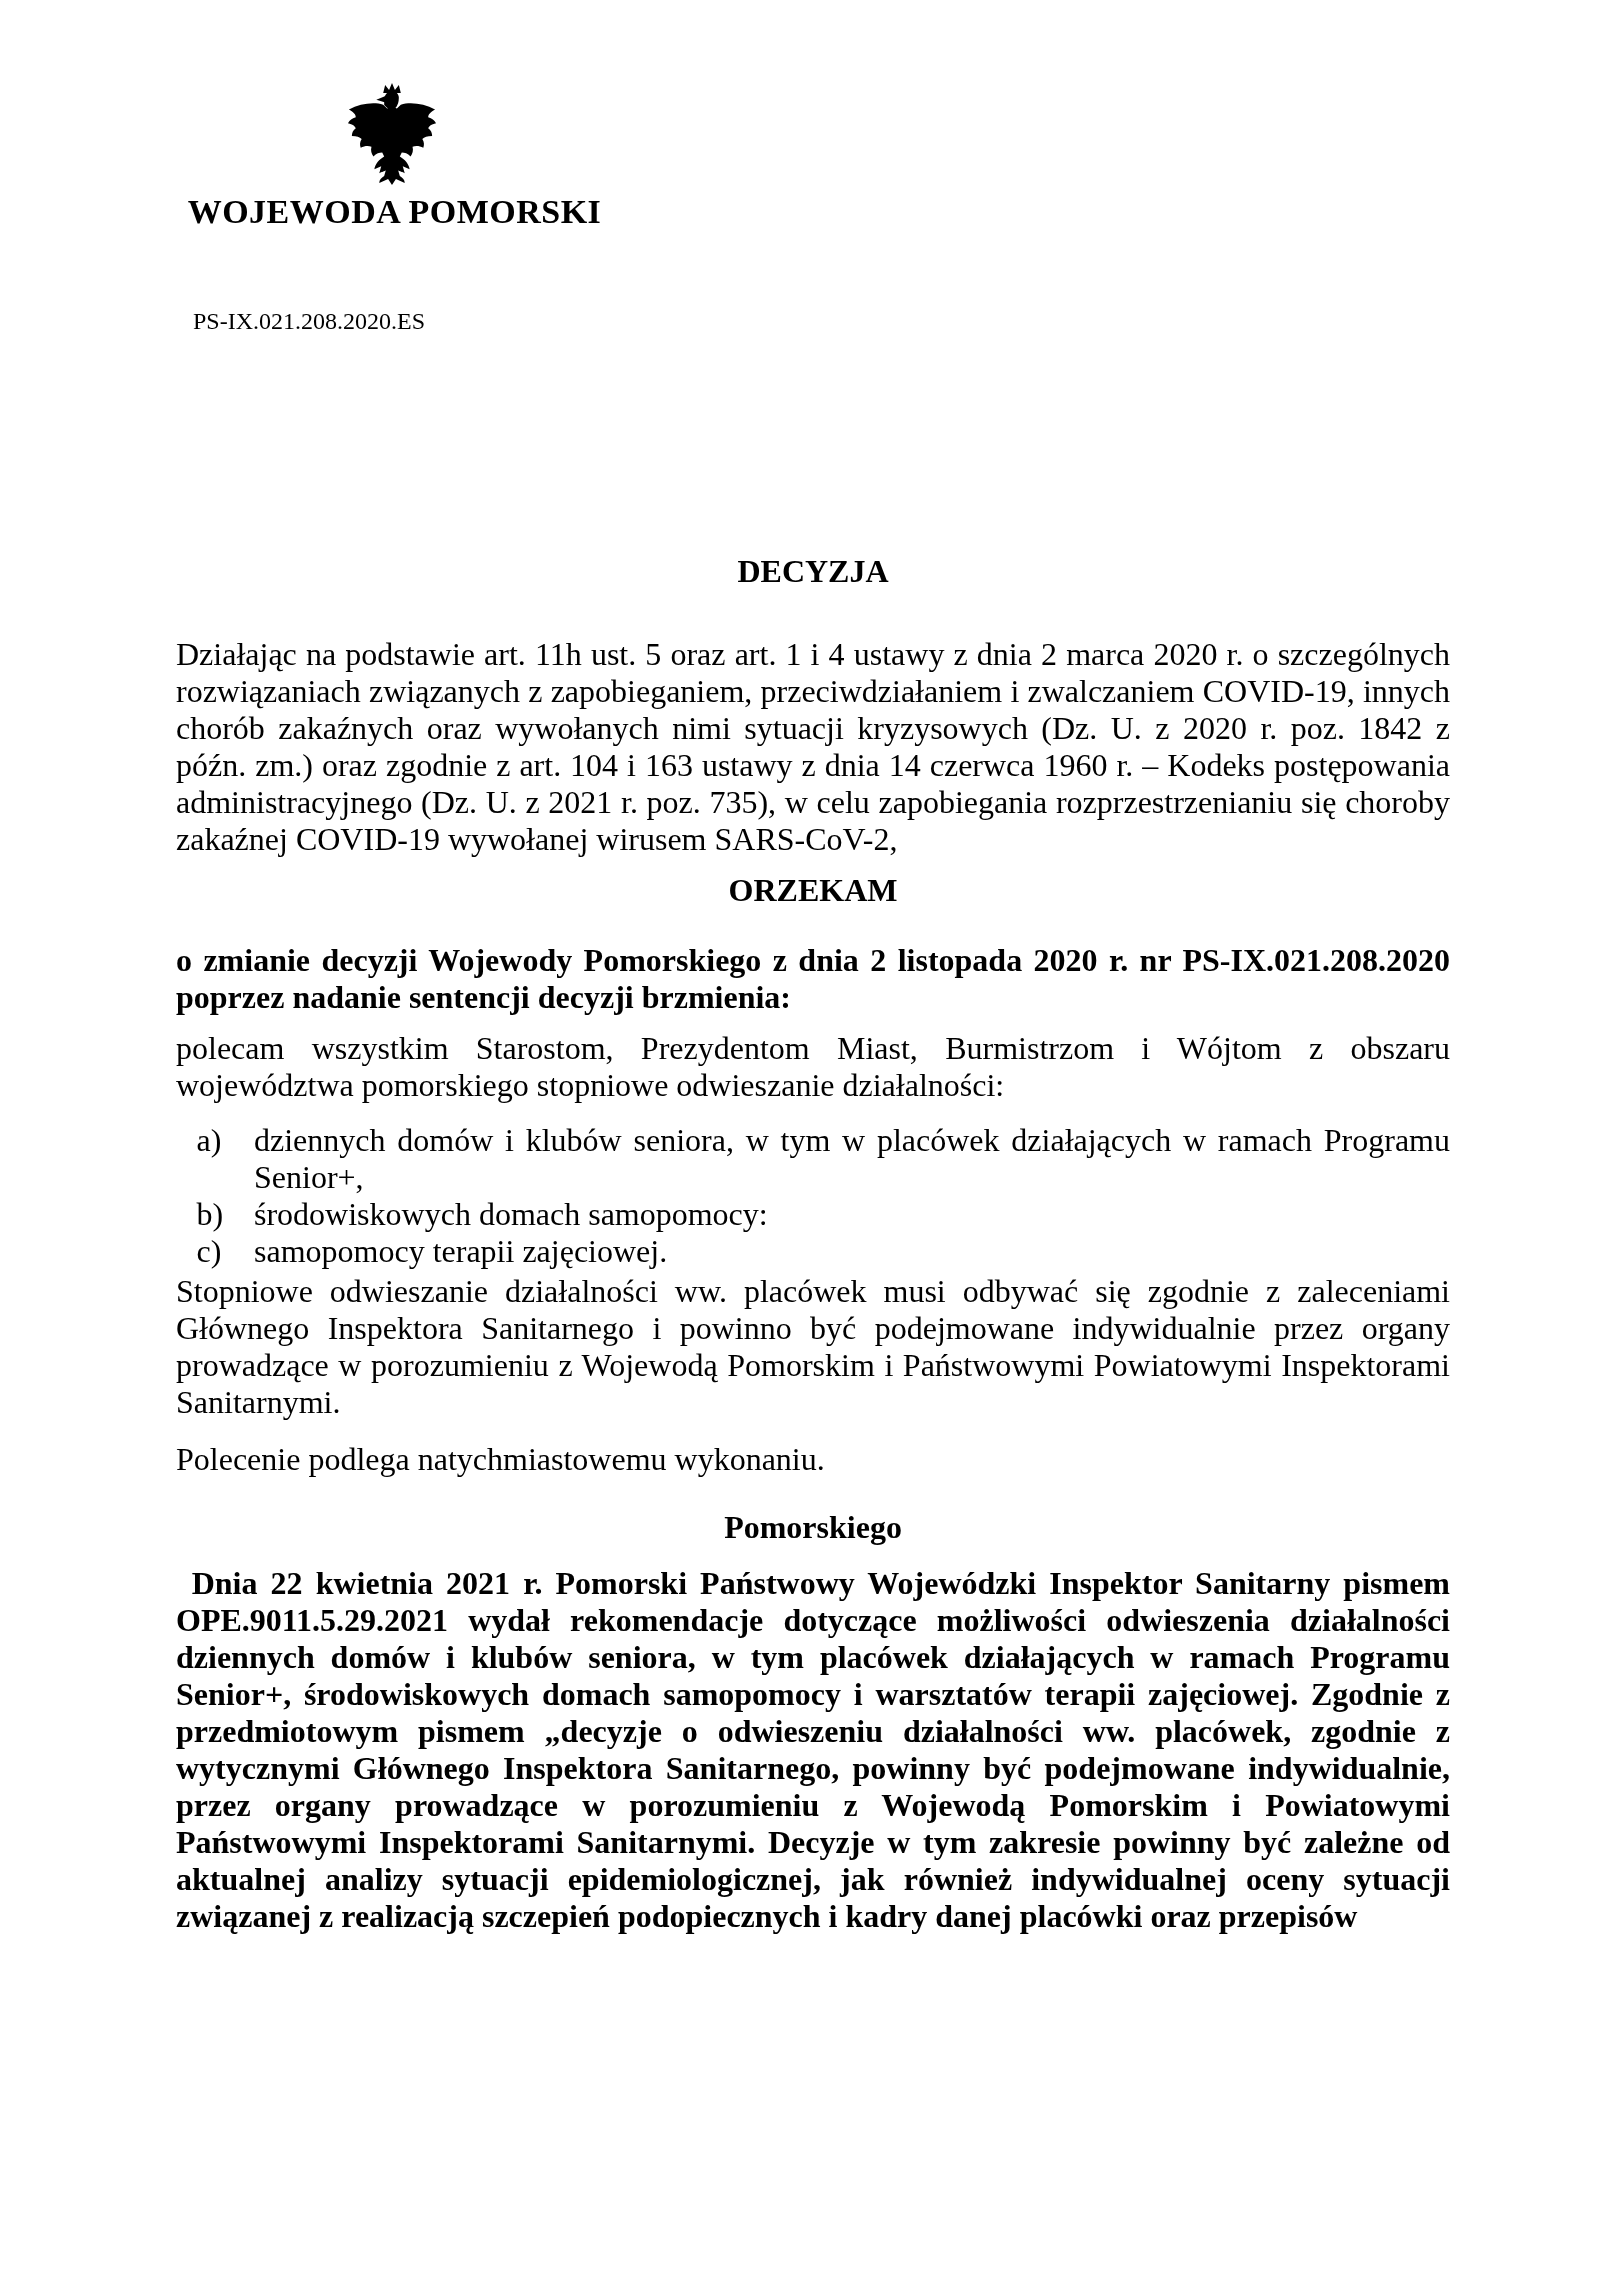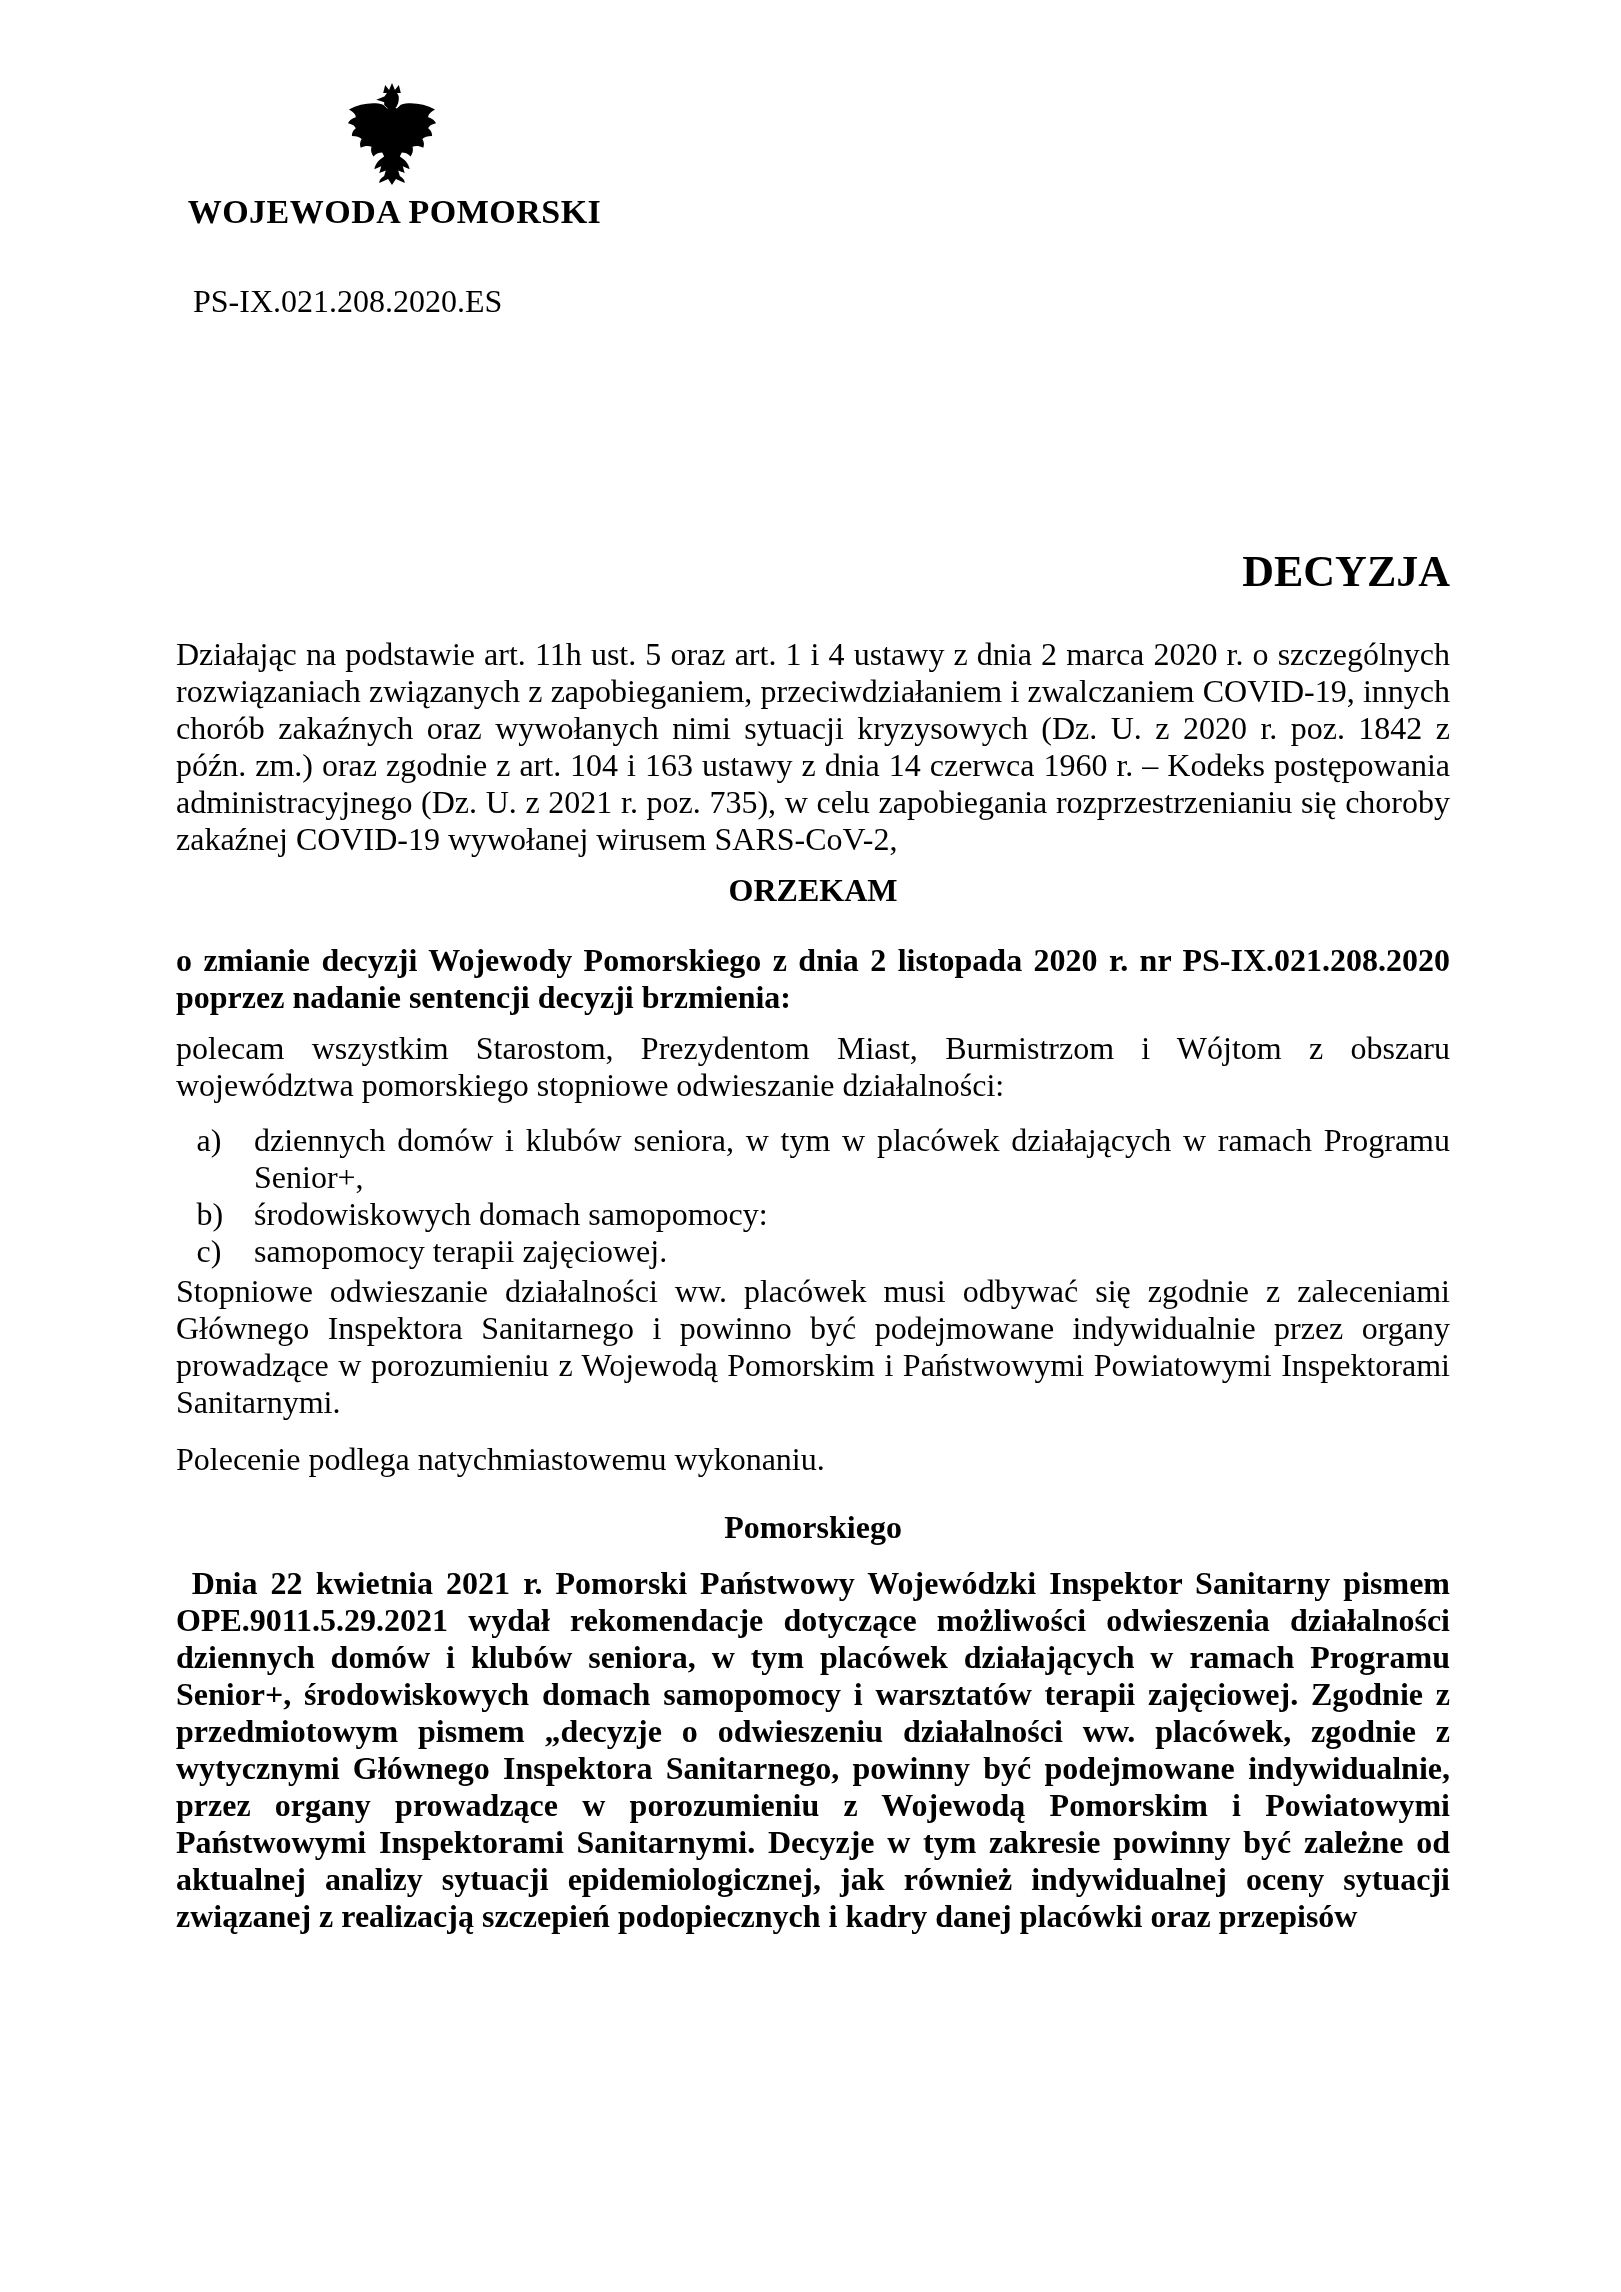--- a/index.html
+++ b/index.html
@@ -41,38 +41,38 @@
     position: absolute;
     top: 263px;
     right: 187px;
     font-size: 31px;
     line-height: 37px;
     white-space: nowrap;
   }
   .case-number {
     position: absolute;
     left: 193px;
-    top: 283px;
-    font-size: 32px;
+    top: 303px;
+    font-size: 24px;
     line-height: 37px;
     white-space: nowrap;
   }
   .content {
     position: absolute;
     left: 176px;
     top: 552px;
     width: 1274px;
     font-size: 32px;
     line-height: 37px;
     text-align: justify;
   }
   .doc-title {
-    text-align: right;
+    text-align: center;
     font-weight: bold;
-    font-size: 44px;
+    font-size: 32px;
     line-height: 39px;
     margin: 0 0 0 0;
   }
   .para { margin: 0; }
   .legal-basis     { margin-top: 45px; }
   .ruling-heading  { text-align: center; font-weight: bold; margin: 13.7px 0 33px 0; }
   .ruling-amendment{ font-weight: bold; }
   .order-para      { margin-top: 14.7px; }
   .facility-list   { margin-top: 17.6px; }
   .list-item {

